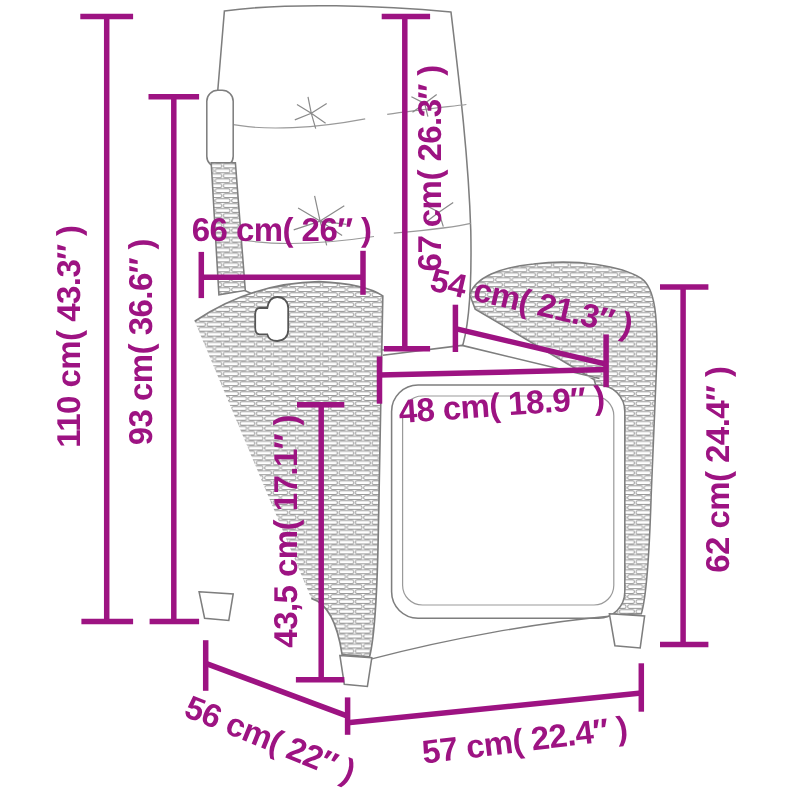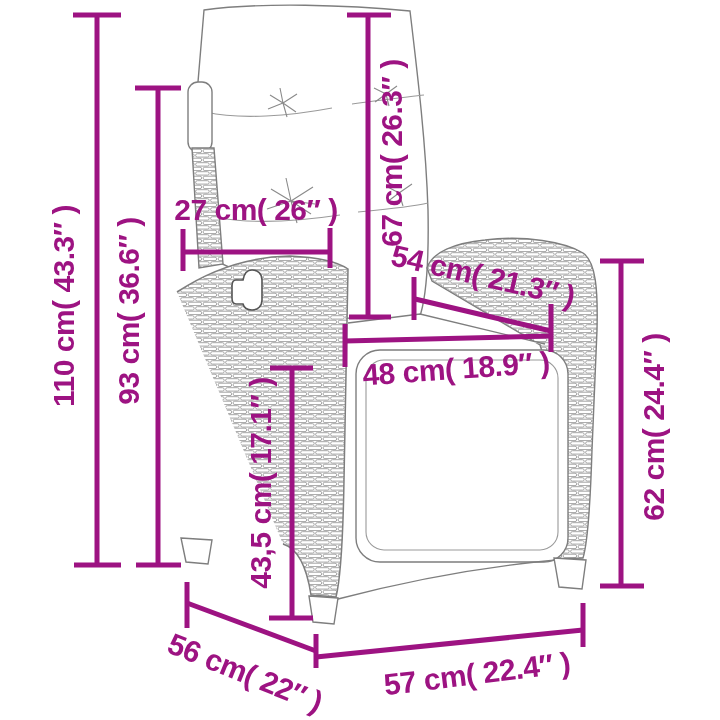--- a/index.html
+++ b/index.html
@@ -140,21 +140,21 @@
         <line x1="316" y1="657" x2="583" y2="630"></line>
         <line x1="583" y1="603" x2="583" y2="647"></line>
       </g>
     </g>
   </svg>
 
   <div class="dim-label r-90" style="left:64px;top:306px;">110 cm( 43.3″ )</div>
 
   <div class="dim-label r-90" style="left:129px;top:311px;">93 cm( 36.6″ )</div>
 
-  <div class="dim-label r0" style="left:256px;top:210px;">27 cm( 26″ )</div>
+  <div class="dim-label r0" style="left:256px;top:210px;">66 cm( 26″ )</div>
 
   <div class="dim-label r-90" style="left:392px;top:153px;">67 cm( 26.3″ )</div>
 
   <div class="dim-label" style="left:483px;top:276px;transform:translate(-50%,-50%) rotate(13deg);">54 cm( 21.3″ )</div>
 
   <div class="dim-label" style="left:456px;top:369px;transform:translate(-50%,-50%) rotate(-4deg);">48 cm( 18.9″ )</div>
 
   <div class="dim-label r-90" style="left:261px;top:483px;">43,5 cm( 17.1″ )</div>
 
   <div class="dim-label r-90" style="left:654px;top:427px;">62 cm( 24.4″ )</div>

